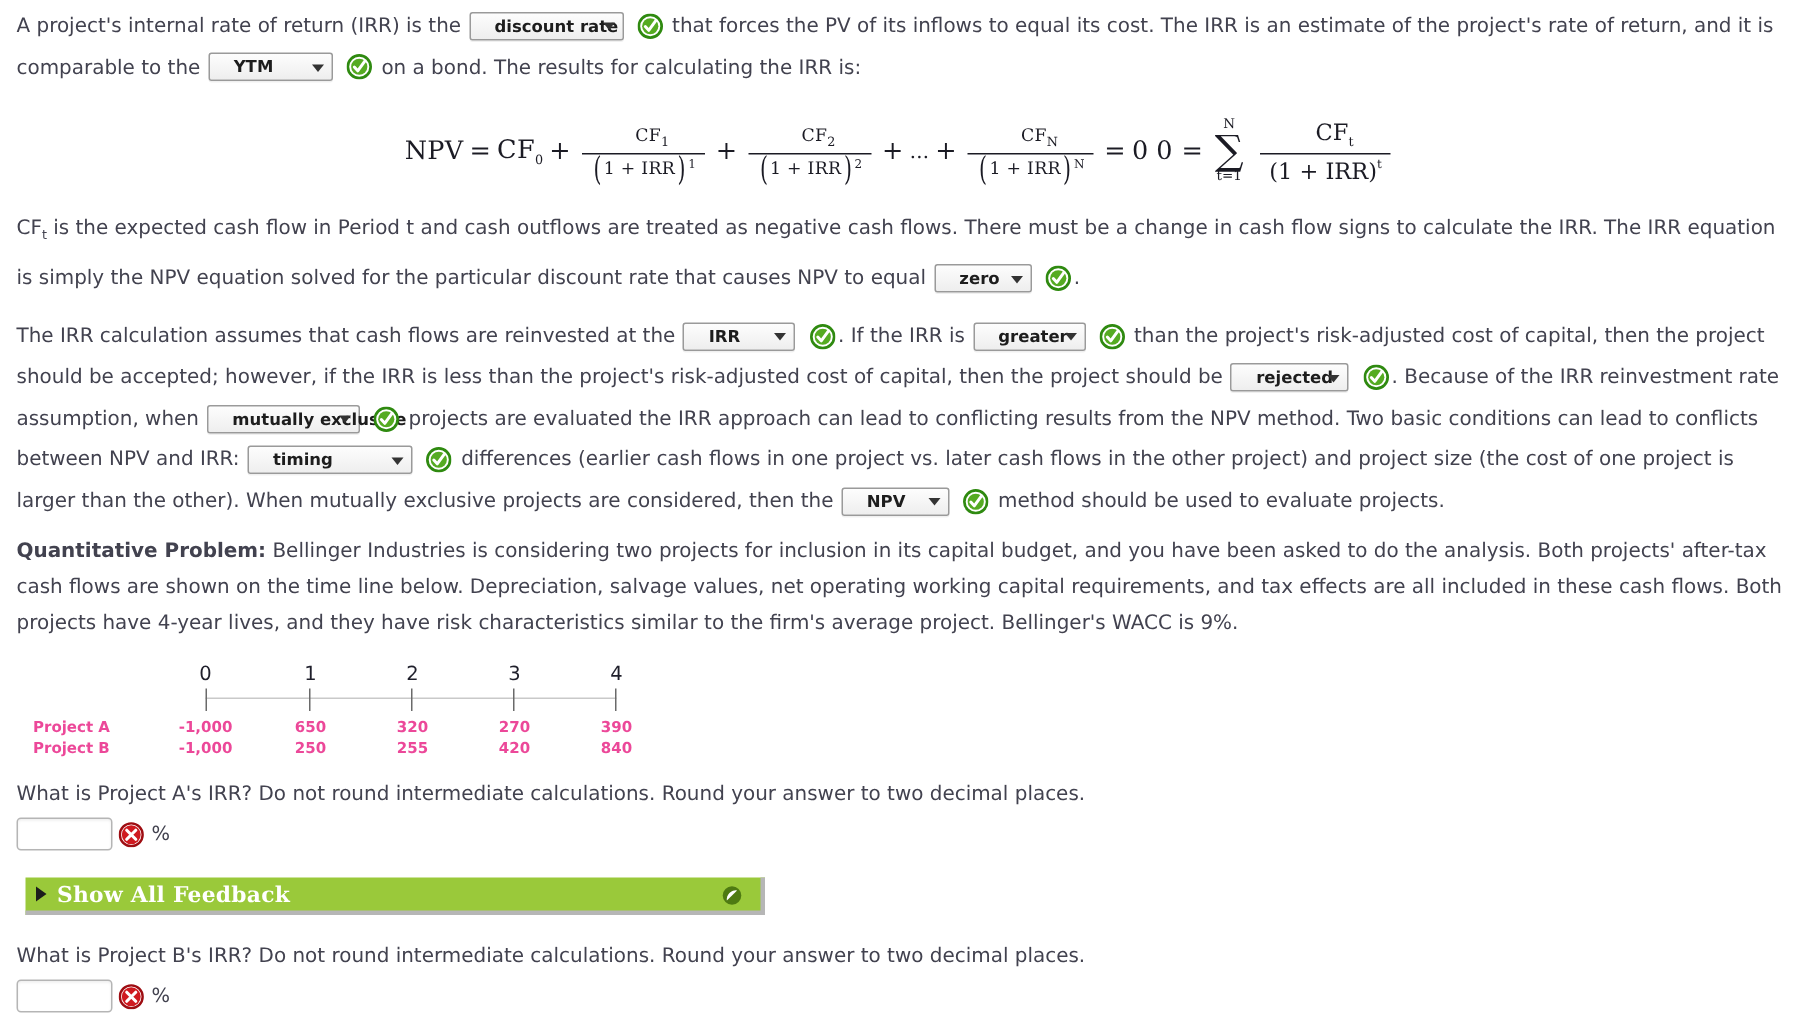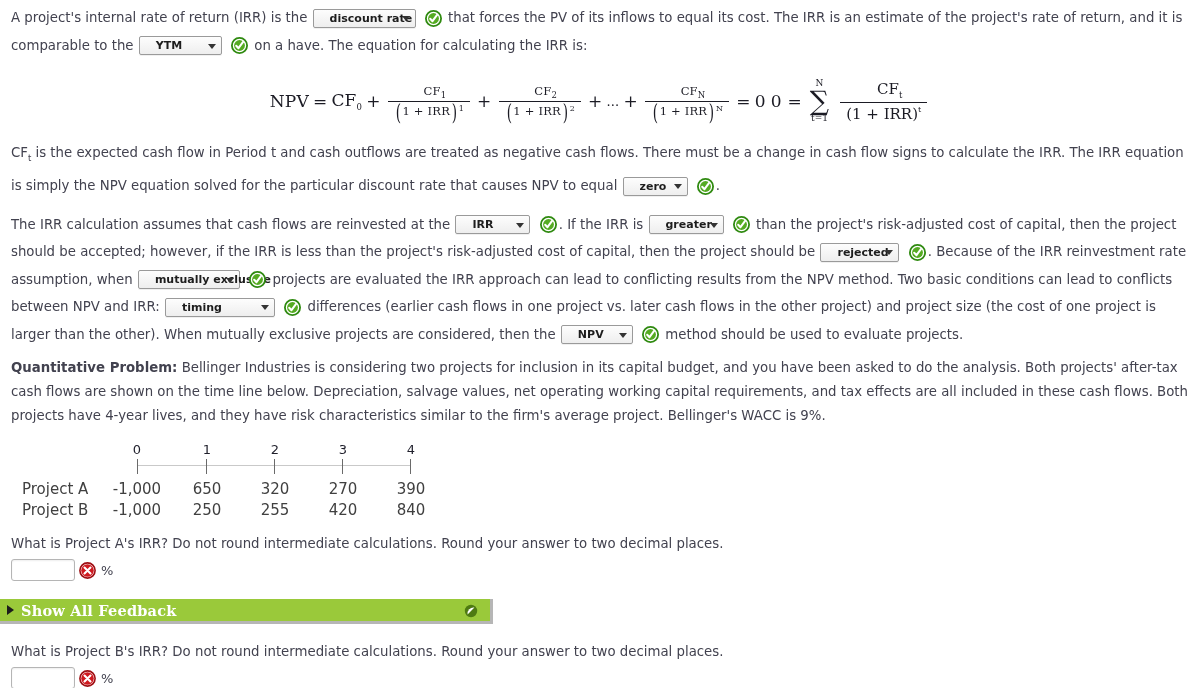--- a/index.html
+++ b/index.html
@@ -175,21 +175,21 @@
     height: 1px;
     background: #c9c9c9;
   }
   .tick {
     position: absolute;
     top: 0;
     width: 1px;
     height: 15px;
     background: #6a6a6a;
   }
-  .tl-row div { text-align: center; font-size: 15px; padding-top: 3px; color: #404040;}
+  .tl-row div { text-align: center; font-size: 10px; padding-top: 3px; color: #ec4899; font-weight: bold;}
   .tl-row .lbl { text-align: left; padding-left: 11px; }
 
   
   .q {
     font-size: 13.3px;
     color: #42424f;
     padding-left: 11px;
     margin-top: 17px;
   }
   .ansrow {
@@ -207,21 +207,21 @@
     box-shadow: inset 0 1px 2px rgba(0,0,0,0.07);
     outline: none;
     font-family: "DejaVu Sans", "Liberation Sans", sans-serif;
     font-size: 12px;
     padding: 0 4px;
     color: #222;
   }
   .pct { font-size: 13px; color: #42424f; margin-left: 2px; }
 
   
-  .fbwrap { padding-left: 0; margin-top: 18px; }
+  .fbwrap { padding-left: 17px; margin-top: 18px; }
   .fbbar {
     width: 493px;
     height: 25px;
     background: #9ac93a;
     border-right: 3px solid #b6b6b6;
     border-bottom: 3px solid #b6b6b6;
     display: flex;
     align-items: center;
     position: relative;
     padding-left: 7px;
@@ -260,21 +260,21 @@
           <circle cx="8.5" cy="8.5" r="5.4" fill="#55ab22"></circle>
           <path d="M5.2 8.7 L7.5 11.2 L12.1 4.9" stroke="#ffffff" stroke-width="2" fill="none" stroke-linecap="round" stroke-linejoin="round"></path>
         </svg></span>
     <span>that forces the PV of its inflows to equal its cost. The IRR is an estimate of the project's rate of return, and it is comparable to the</span>
     <span class="sel w-ytm"><span class="cap">YTM</span><span class="arw"></span></span>
     <span class="ok"><svg width="17" height="17" viewBox="0 0 17 17">
           <circle cx="8.5" cy="8.5" r="7.6" fill="#ffffff" stroke="#2f8a10" stroke-width="1.8"></circle>
           <circle cx="8.5" cy="8.5" r="5.4" fill="#55ab22"></circle>
           <path d="M5.2 8.7 L7.5 11.2 L12.1 4.9" stroke="#ffffff" stroke-width="2" fill="none" stroke-linecap="round" stroke-linejoin="round"></path>
         </svg></span>
-    <span>on a have. The equation for calculating the IRR is:</span>
+    <span>on a bond. The results for calculating the IRR is:</span>
   </p>
 
   <div class="eqwrap">
     <div class="eq1">
       <span>NPV</span>
       <span>=</span>
       <span><span>CF</span><span class="sub">0</span></span>
       <span>+</span>
       <span class="frac">
         <span class="num"><span>CF</span><span class="sub">1</span></span>

